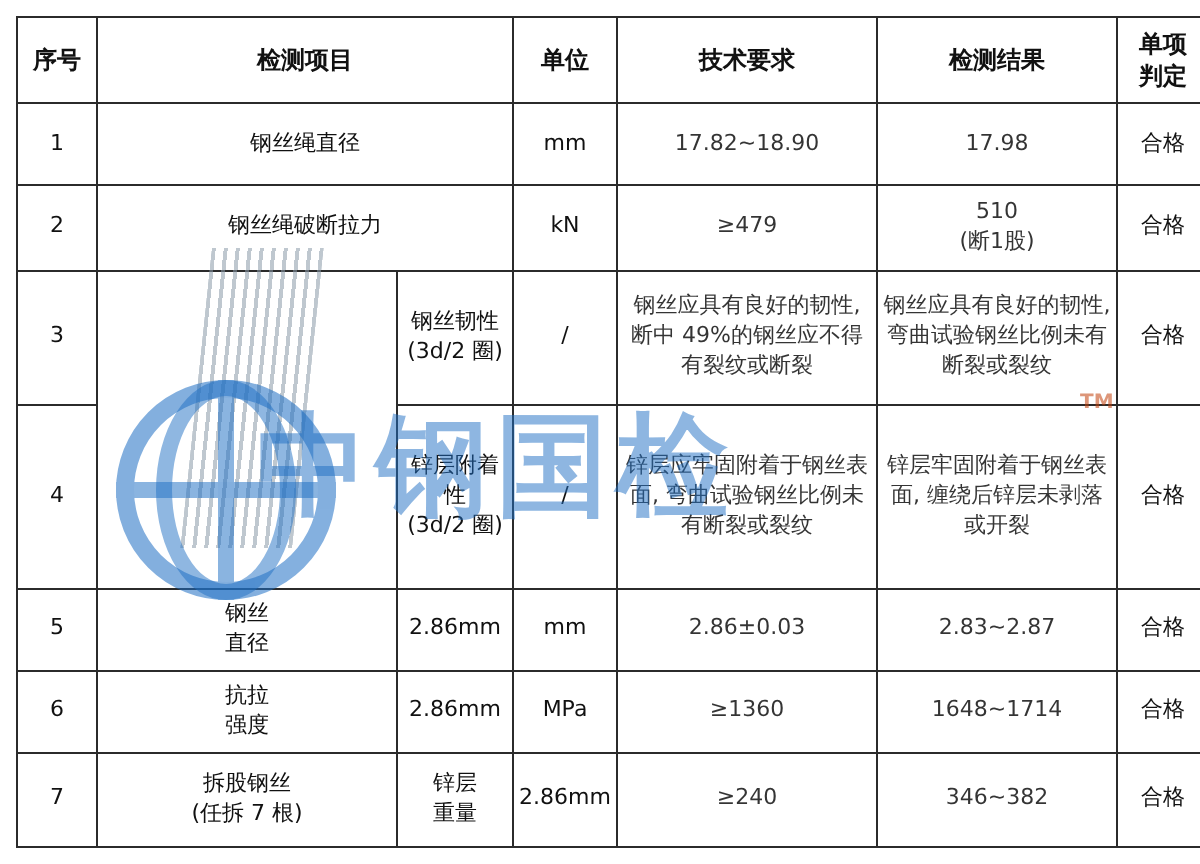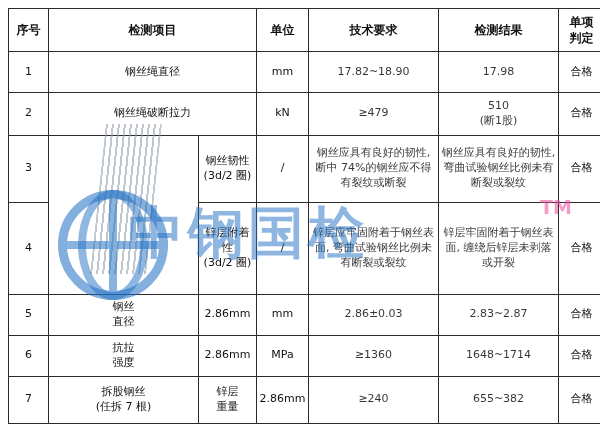--- a/index.html
+++ b/index.html
@@ -130,23 +130,23 @@
     color: #1f6fc4;
     opacity: .5;
     letter-spacing: 4px;
     font-family: Liberation Sans, sans-serif;
     white-space: nowrap;
   }
   .wm-tm {
     position: absolute;
     left: 540px;
     top: 196px;
-    font-size: 19px;
-    font-weight: bold;
-    color: #ec4899;
+    font-size: 10px;
+    font-weight: bold;
+    color: #c2410c;
     opacity: .55;
   }
   .wm-sub {
     position: absolute;
     left: 30px;
     top: 268px;
     font-size: 20px;
     font-weight: bold;
     color: #1f6fc4;
     opacity: .65;
@@ -207,21 +207,21 @@
         <td class="faded tight">510
 (断1股)</td>
         <td>合格</td>
       </tr>
       <tr style="height:62px;">
         <td>3</td>
         <td rowspan="2"></td>
         <td class="tight">钢丝韧性
 (3d/2 圈)</td>
         <td>/</td>
-        <td class="faded cell-multiline">钢丝应具有良好的韧性, 断中 74%的钢丝应不得有裂纹或断裂</td>
+        <td class="faded cell-multiline">钢丝应具有良好的韧性, 断中 49%的钢丝应不得有裂纹或断裂</td>
         <td class="faded cell-multiline">钢丝应具有良好的韧性, 弯曲试验钢丝比例未有断裂或裂纹</td>
         <td>合格</td>
       </tr>
       <tr style="height:86px;">
         <td>4</td>
         <td class="tight">锌层附着性
 (3d/2 圈)</td>
         <td>/</td>
         <td class="faded cell-multiline">锌层应牢固附着于钢丝表面, 弯曲试验钢丝比例未有断裂或裂纹</td>
         <td class="faded cell-multiline">锌层牢固附着于钢丝表面, 缠绕后锌层未剥落或开裂</td>
@@ -248,21 +248,21 @@
         <td>合格</td>
       </tr>
       <tr style="height:44px;">
         <td>7</td>
         <td class="tight">拆股钢丝
 (任拆 7 根)</td>
         <td class="tight small">锌层
 重量</td>
         <td class="small">2.86mm</td>
         <td class="faded">≥240</td>
-        <td class="faded">655~382</td>
+        <td class="faded">346~382</td>
         <td>合格</td>
       </tr>
     </tbody>
   </table>
 </div>
 
 <div class="watermark">
   <div class="wm-strip"></div>
   <div class="wm-globe"></div>
   <div class="wm-ellipse"></div>

